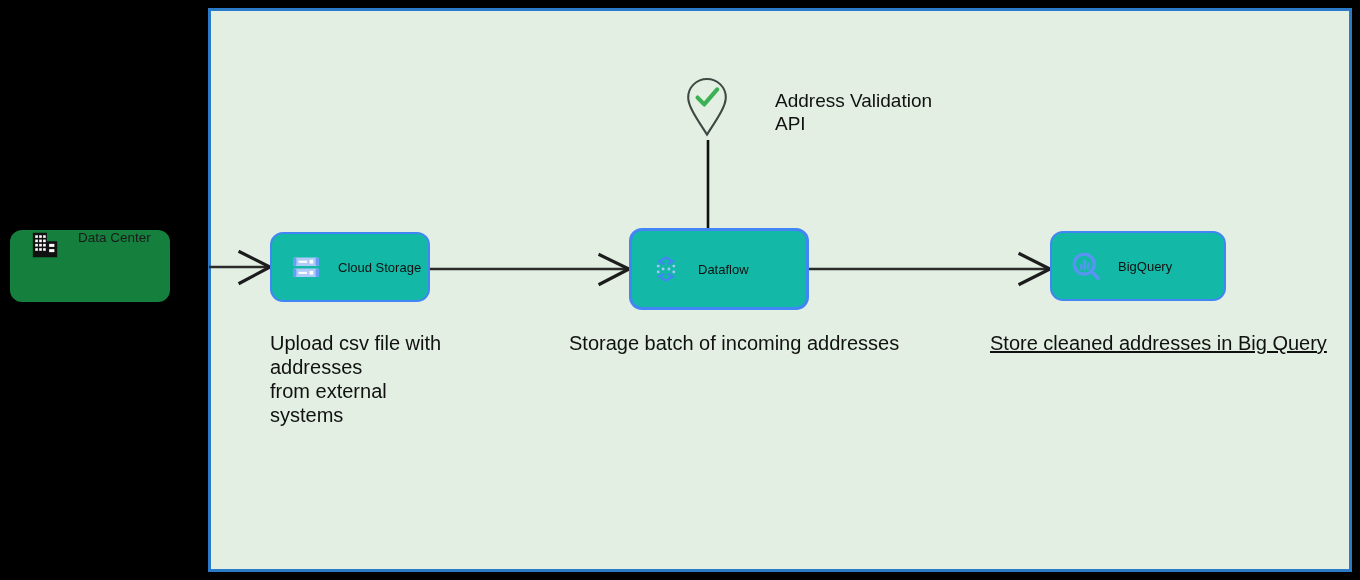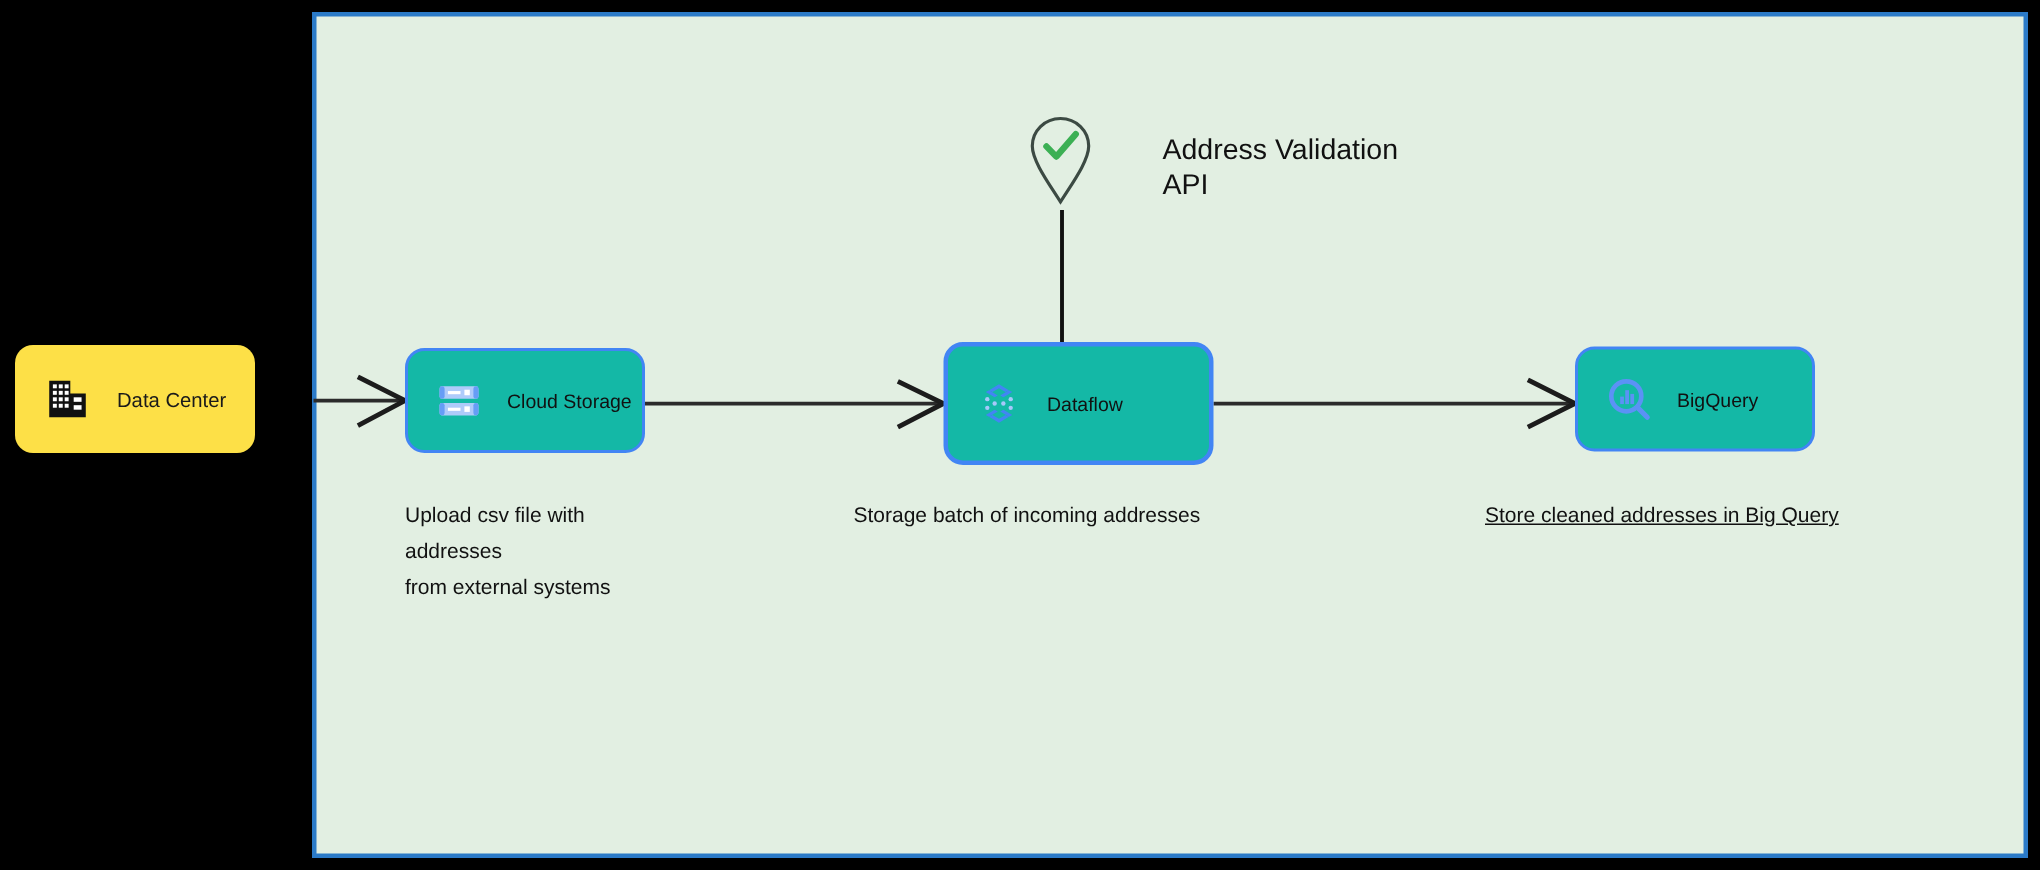--- a/index.html
+++ b/index.html
@@ -33,24 +33,23 @@
     left: 0;
     top: 0;
     width: 1360px;
     height: 580px;
     pointer-events: none;
   }
 
   
   .ext-node {
     position: absolute;
-    background: #fde047;
+    background: #15803d;
     border-radius: 12px;
     display: flex;
-    align-items: center;
     box-sizing: border-box;
   }
   .ext-node .ext-icon {
     margin-left: 20px;
     width: 30px;
     height: 30px;
     flex: 0 0 auto;
     display: block;
   }
   .ext-node .ext-label {
@@ -105,21 +104,21 @@
     margin-top: 13px;
     font-size: 19px;
     line-height: 23px;
     color: #111111;
     max-width: 190px;
   }
 
   
   .caption {
     position: absolute;
-    font-size: 14px;
+    font-size: 20px;
     line-height: 24px;
     color: #111111;
   }
   #caption-storage { left: 270px; top: 331px; width: 185px; }
   #caption-dataflow { left: 569px; top: 331px; width: 360px; white-space: nowrap; }
   #caption-bigquery { left: 990px; top: 331px; width: 360px; white-space: nowrap; text-decoration: underline; }
 </style>
 </head>
 <body>
 
@@ -199,21 +198,21 @@
       <circle cx="8.2" cy="18.9" r="1.45"></circle>
       <circle cx="23.8" cy="13.1" r="1.45"></circle>
       <circle cx="23.8" cy="18.9" r="1.45"></circle>
       <circle cx="13.1" cy="16" r="1.45"></circle>
       <circle cx="18.9" cy="16" r="1.45"></circle>
     </g>
   </svg>
   <span class="svc-label">Dataflow</span>
 </div>
 
-<div class="svc" style="left:1050px; top:231px; width:160px; height:70px;">
+<div class="svc" style="left:1050px; top:231px; width:176px; height:70px;">
   <svg class="svc-icon" viewBox="0 0 32 32">
     <circle cx="14.2" cy="14.2" r="10" fill="none" stroke="#5b92f5" stroke-width="3.1"></circle>
     <rect x="10.1" y="14.4" width="2.5" height="5.0" fill="#5b92f5"></rect>
     <rect x="13.5" y="10.1" width="2.5" height="9.3" fill="#5b92f5"></rect>
     <rect x="16.9" y="12.6" width="2.5" height="6.8" fill="#5b92f5"></rect>
     <path d="M21.6 21.6 L28.2 28.2" stroke="#5b92f5" stroke-width="3.4" stroke-linecap="round"></path>
   </svg>
   <span class="svc-label">BigQuery</span>
 </div>
 

